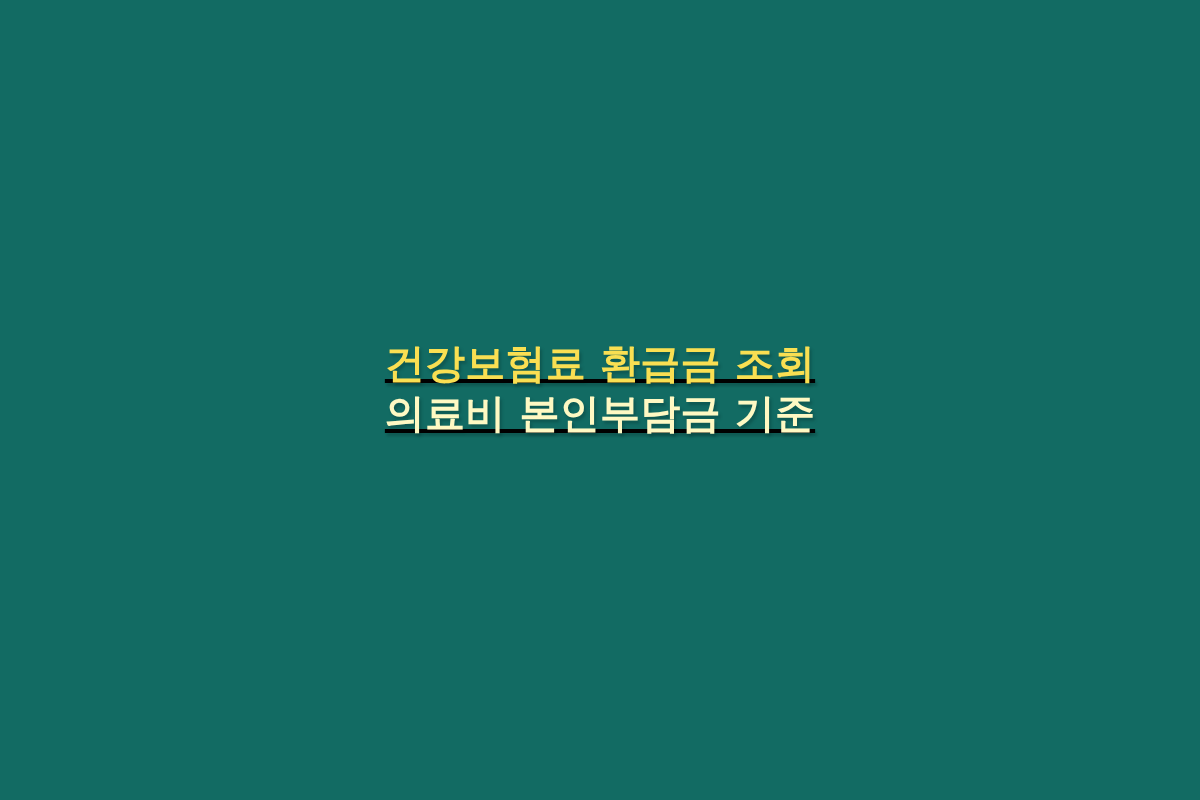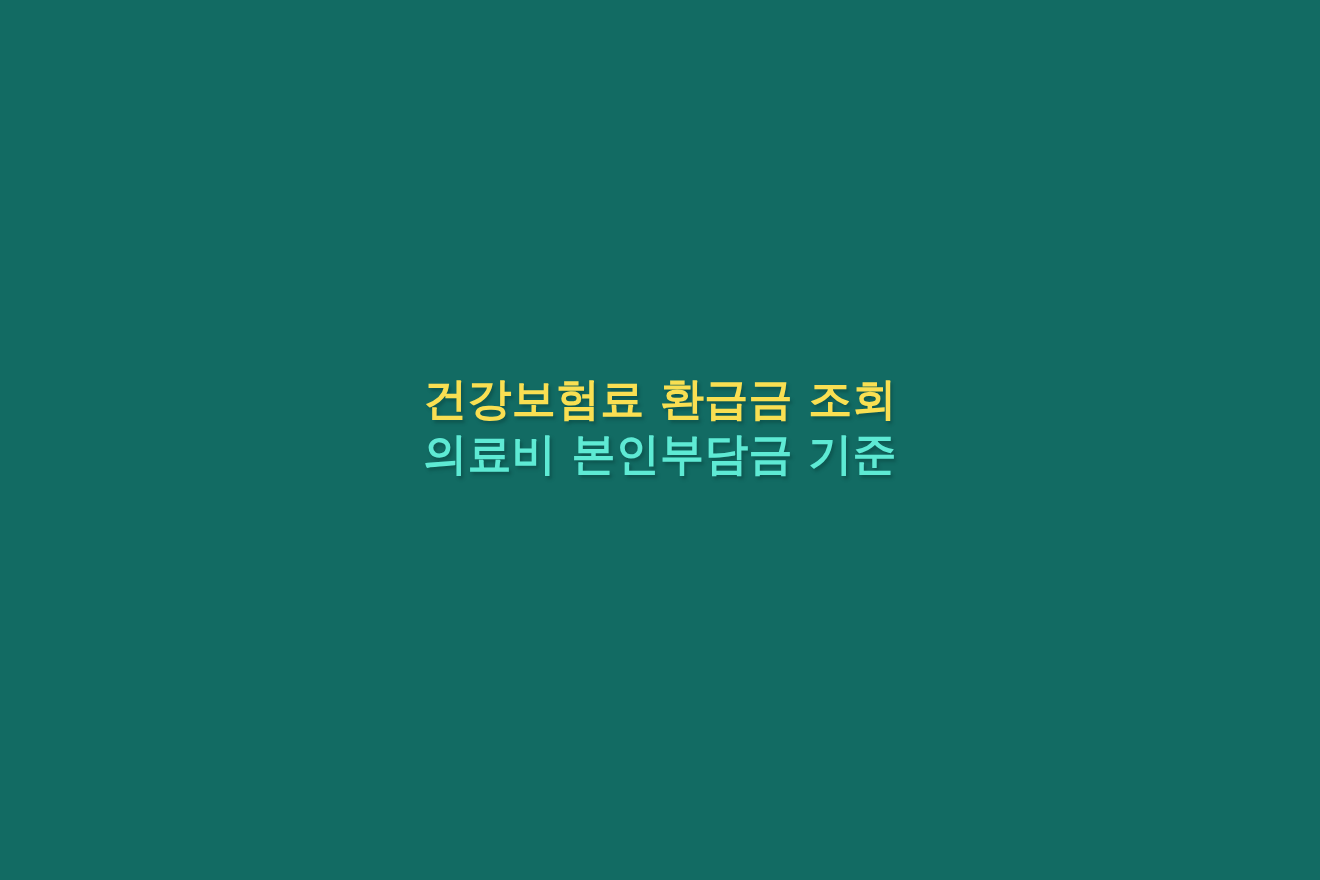--- a/index.html
+++ b/index.html
@@ -30,20 +30,21 @@
 
   #title-block {
     display: flex;
     flex-direction: column;
     align-items: center;
     justify-content: center;
     gap: 0;
     width: 100%;
     
     transform: translateY(-12px);
+    text-decoration: underline;
   }
 
   .title-line {
     display: block;
     width: 100%;
     text-align: center;
     color: #f9df52;
     font-family: "DejaVu Sans", "Liberation Sans", sans-serif;
     font-size: 112px;
     font-weight: 700;
@@ -55,17 +56,17 @@
 </style>
 </head>
 <body>
 
 <div id="thumbnail-card" style="background-color: rgb(18, 107, 99);">
 
   <div id="title-block">
 
     <span class="title-line" style="color: rgb(249, 223, 82); font-size: 40px;">건강보험료 환급금 조회</span>
 
-    <span class="title-line" style="color: #5eead4; font-size: 40px;">의료비 본인부담금 기준</span>
+    <span class="title-line" style="color: #fef9c3; font-size: 40px;">의료비 본인부담금 기준</span>
 
   </div>
 
 </div>
 
 </body></html>

